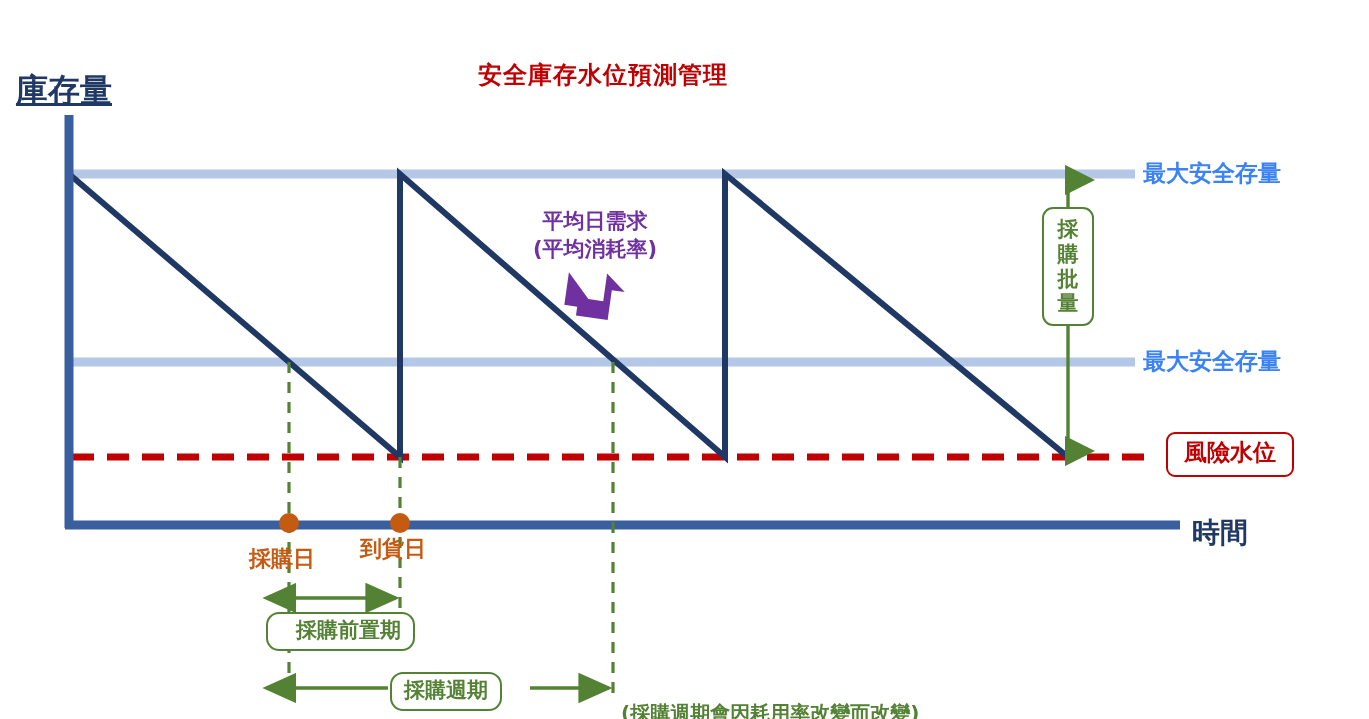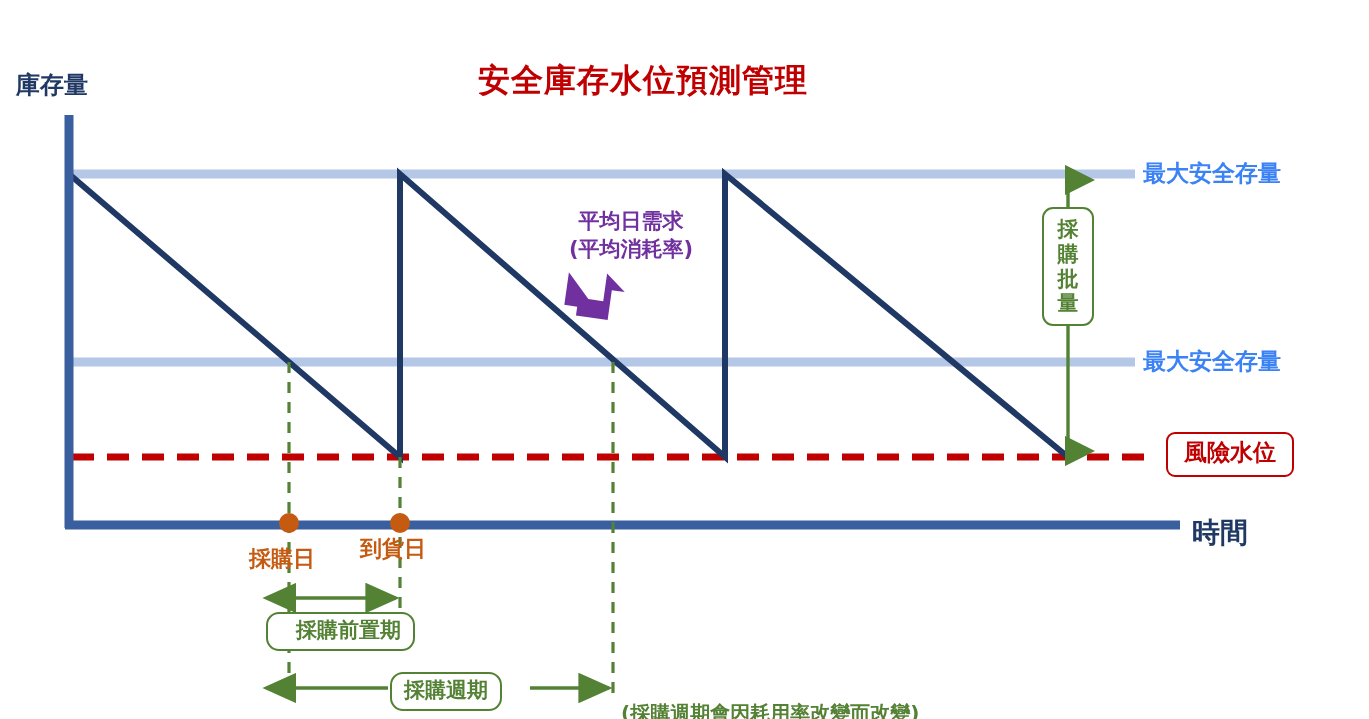--- a/index.html
+++ b/index.html
@@ -22,28 +22,29 @@
   }
   .lbl {
     position: absolute;
     font-weight: bold;
     white-space: nowrap;
     line-height: 1.15;
   }
   
   .chart-title {
     left: 478px; top: 62px;
-    font-size: 32px;
+    font-size: 24px;
     color: #c00000;
     letter-spacing: 1px;
   }
   .y-axis-label {
     left: 16px; top: 72px;
-    font-size: 24px;
+    font-size: 32px;
     color: #1f3864;
+    text-decoration: underline;
   }
   .x-axis-label {
     left: 1192px; top: 517px;
     font-size: 28px;
     color: #1f3864;
   }
   
   .stock-label {
     font-size: 23px;
     color: #3b82f6;
@@ -64,21 +65,21 @@
     white-space: nowrap;
     line-height: 1.2;
   }
   
   .demand-note {
     left: 533px; top: 207px;
     font-size: 21px;
     color: #7030a0;
     text-align: center;
   }
-  .demand-note div { line-height: 1.35; margin-left: 36px; }
+  .demand-note div { line-height: 1.35; }
   
   .batch-box {
     position: absolute;
     left: 1042px; top: 207px;
     width: 40px;
     padding: 8px 4px;
     border: 2.2px solid #548235;
     border-radius: 11px;
     background: #ffffff;
     font-size: 21px;

